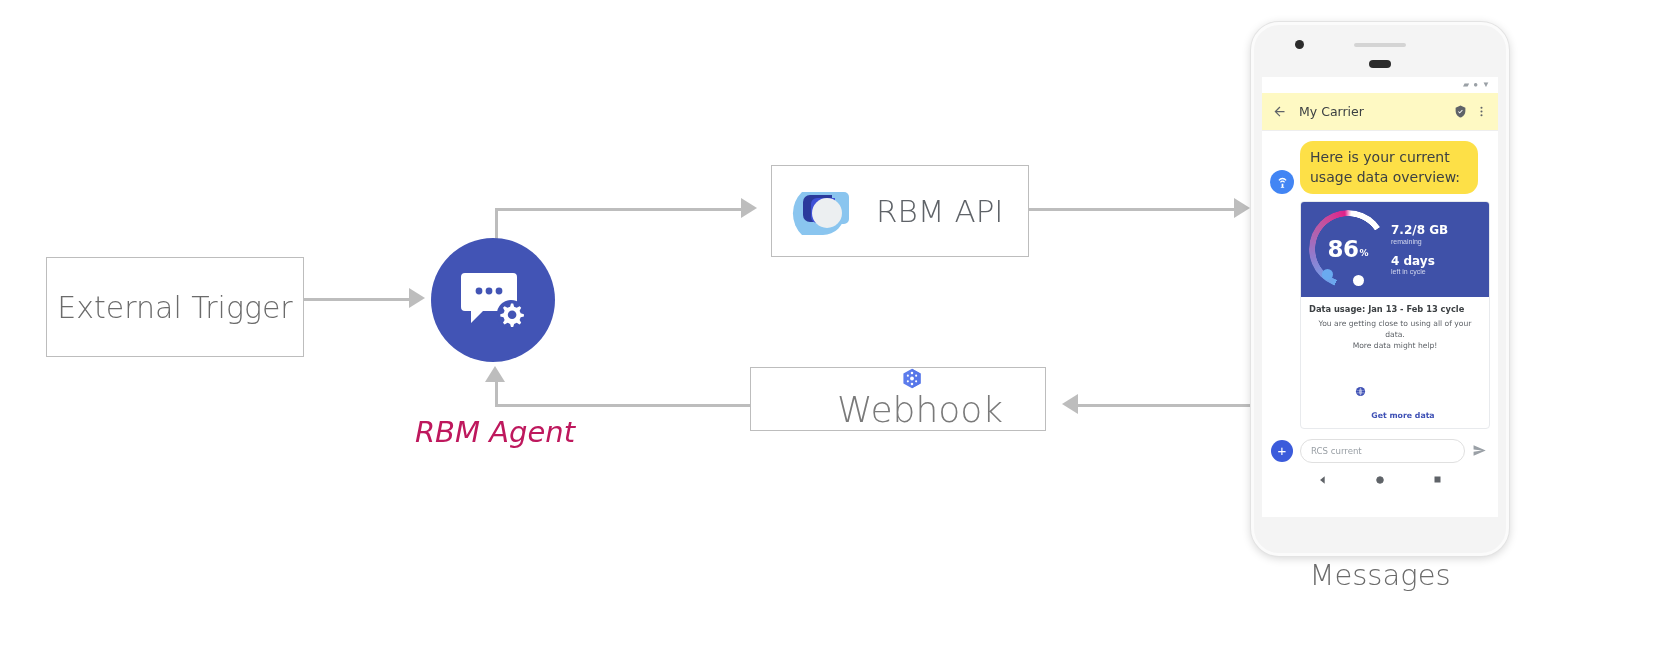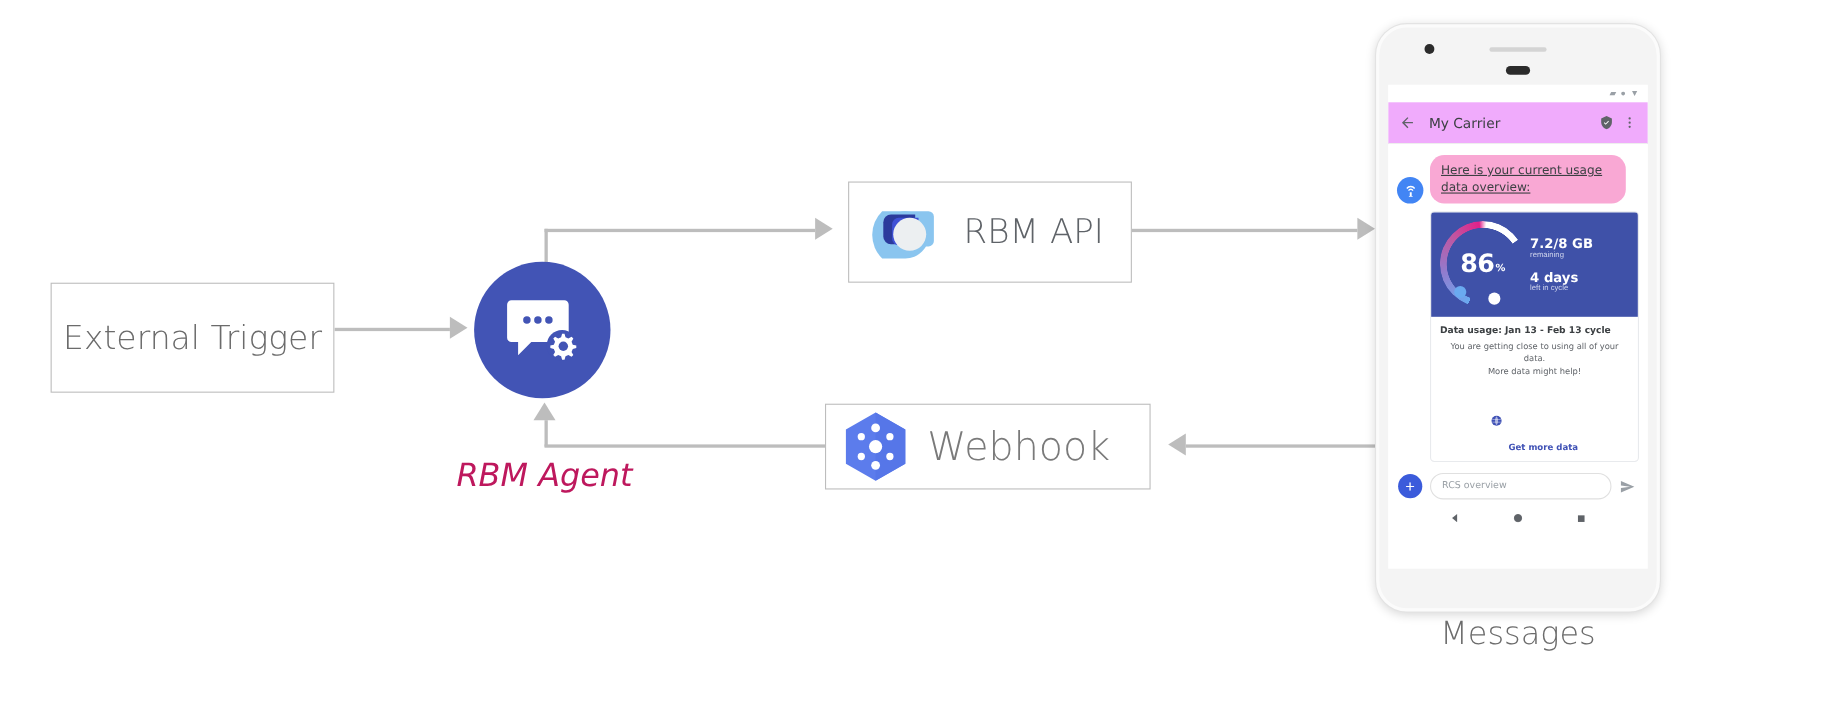--- a/index.html
+++ b/index.html
@@ -29,21 +29,21 @@
 
   
   #external-trigger { left: 46px; top: 257px; width: 258px; height: 100px; justify-content: center; }
   #external-trigger .boxlabel { font-size: 30px; color: #6b6b6b; }
 
   
   #rbm-api-box { left: 771px; top: 165px; width: 258px; height: 92px; padding-left: 18px; }
   #rbm-api-box .boxlabel { font-size: 31px; margin-left: 14px; }
 
   
-  #webhook-box { left: 750px; top: 367px; width: 296px; height: 78px; padding-left: 14px; }
+  #webhook-box { left: 750px; top: 367px; width: 296px; height: 64px; padding-left: 28px; flex-direction: column; }
   #webhook-box .boxlabel { font-size: 36px; margin-left: 16px; color: #7a7a7a; font-weight: 300; }
 
   
   #rbm-agent-node { position: absolute; left: 431px; top: 238px; width: 124px; height: 124px; }
   #rbm-agent-circle {
     width: 124px; height: 124px; border-radius: 50%;
     background: #4254b5; display: flex; align-items: center; justify-content: center;
   }
   #rbm-agent-label {
     position: absolute; left: 380px; top: 415px; width: 230px; text-align: center;
@@ -97,40 +97,39 @@
   
   #status-bar {
     height: 16px; display: flex; align-items: center; justify-content: flex-end;
     padding: 0 8px; gap: 4px; background: #fff;
   }
   .status-ic { color: #9aa0a6; font-size: 8px; line-height: 1; }
 
   
   #app-bar {
     height: 38px; display: flex; align-items: center; padding: 0 10px;
-    background: #f0abfc; border-bottom: 1px solid #eeeeee;
+    background: #fef9c3; border-bottom: 1px solid #eeeeee;
   }
   #app-bar .title {
     font-size: 12.5px; color: #3c4043; margin-left: 12px; flex: 1;
     font-family: "DejaVu Sans", sans-serif;
   }
   .appbar-ic { color: #5f6368; }
 
   
   #conversation { padding: 10px 8px 0 8px; background: #fff; }
   #msg-row { display: flex; align-items: flex-end; gap: 6px; }
   #bot-avatar {
     width: 24px; height: 24px; border-radius: 50%; background: #4285f4;
     display: flex; align-items: center; justify-content: center; flex: 0 0 auto;
   }
   #msg-bubble {
-    background: #f9a8d4; border-radius: 13px; padding: 6px 10px;
-    font-size: 11px; line-height: 1.45; color: #3c4043; max-width: 178px;
+    background: #fde047; border-radius: 13px; padding: 6px 10px;
+    font-size: 14px; line-height: 1.45; color: #3c4043; max-width: 178px;
     font-family: "DejaVu Sans", sans-serif;
-    text-decoration: underline;
   }
 
   
   #rich-card {
     margin: 7px 0 0 30px; width: 190px;
     border: 1px solid #e8eaed; border-radius: 4px; overflow: hidden; background: #fff;
   }
   #card-media {
     background: #3f51a8; height: 95px; display: flex; align-items: center; padding: 0 8px;
   }
@@ -346,21 +345,21 @@
               <path d="M3.5 9h17v1.6h-17zM3.5 14h17v1.6h-17z" fill="#ffffff" opacity="0.55"></path>
             </svg>
             <span class="label">Get more data</span>
           </div>
         </div>
       </div>
 
       <div id="composer">
         <div id="plus-btn">+</div>
         <div id="composer-field">
-          <span>RCS overview</span>
+          <span>RCS current</span>
         </div>
         <svg id="send-icon" width="15" height="15" viewBox="0 0 24 24" fill="currentColor">
           <path d="M2.5 20.5L22 12 2.5 3.5 2.5 10.2 16 12 2.5 13.8z"></path>
         </svg>
       </div>
 
       <div id="nav-bar">
         <svg class="nav-ic" width="10" height="10" viewBox="0 0 24 24" fill="currentColor">
           <path d="M16 3L5 12l11 9z"></path>
         </svg>

